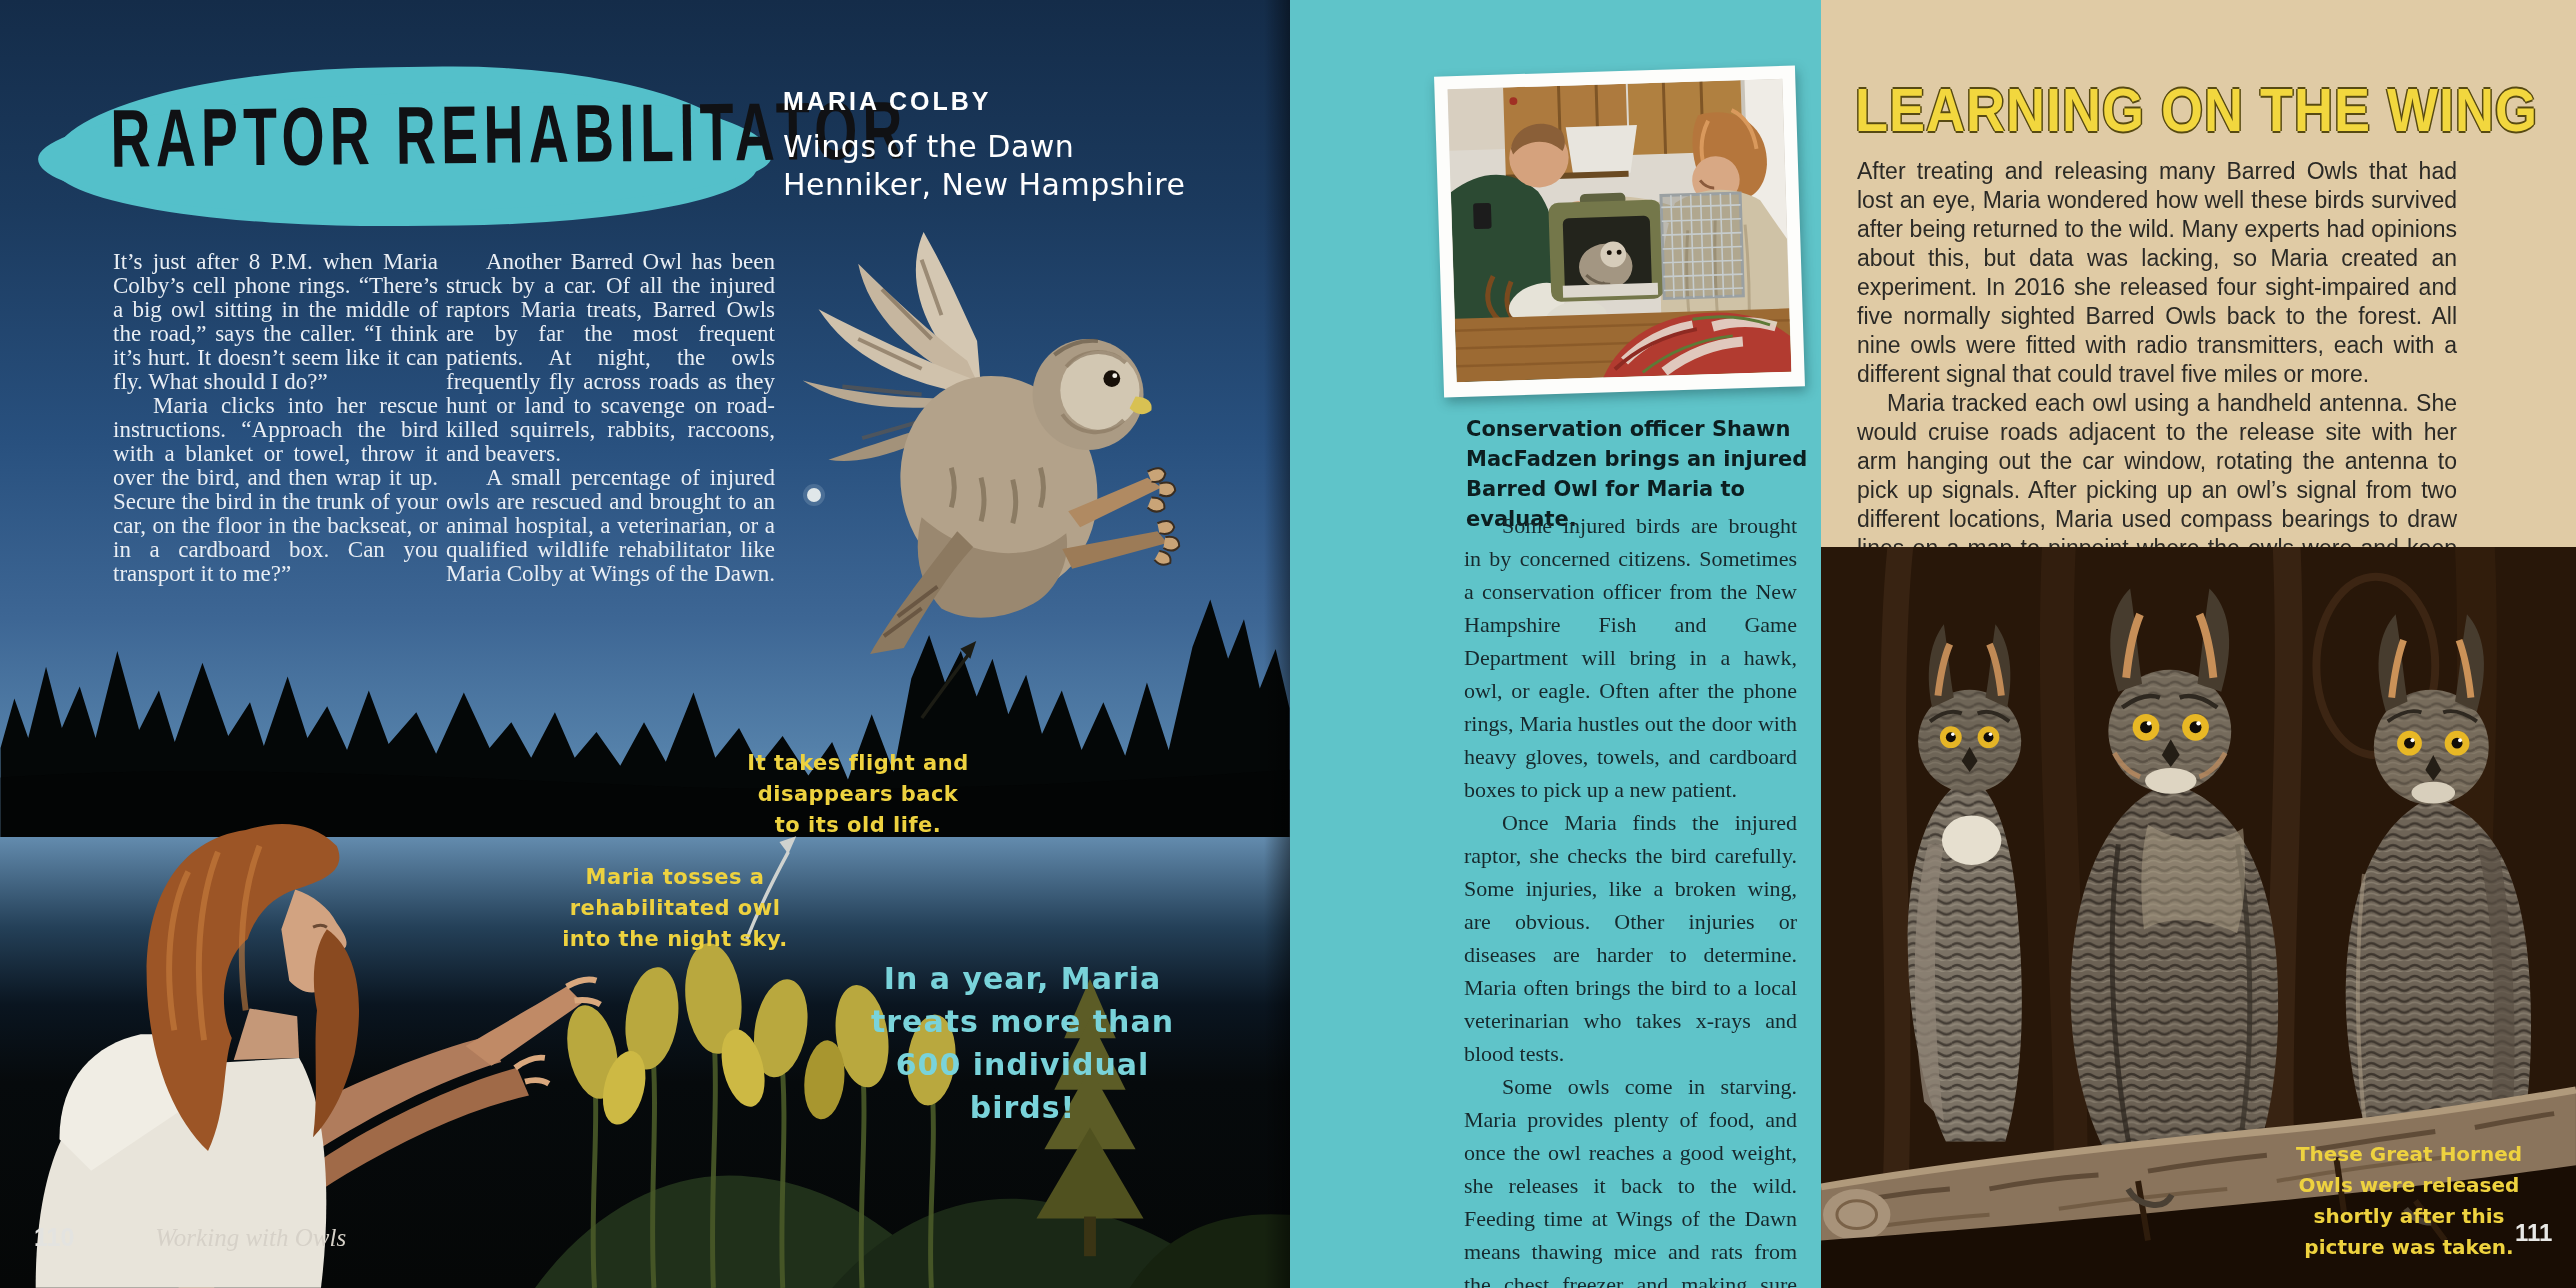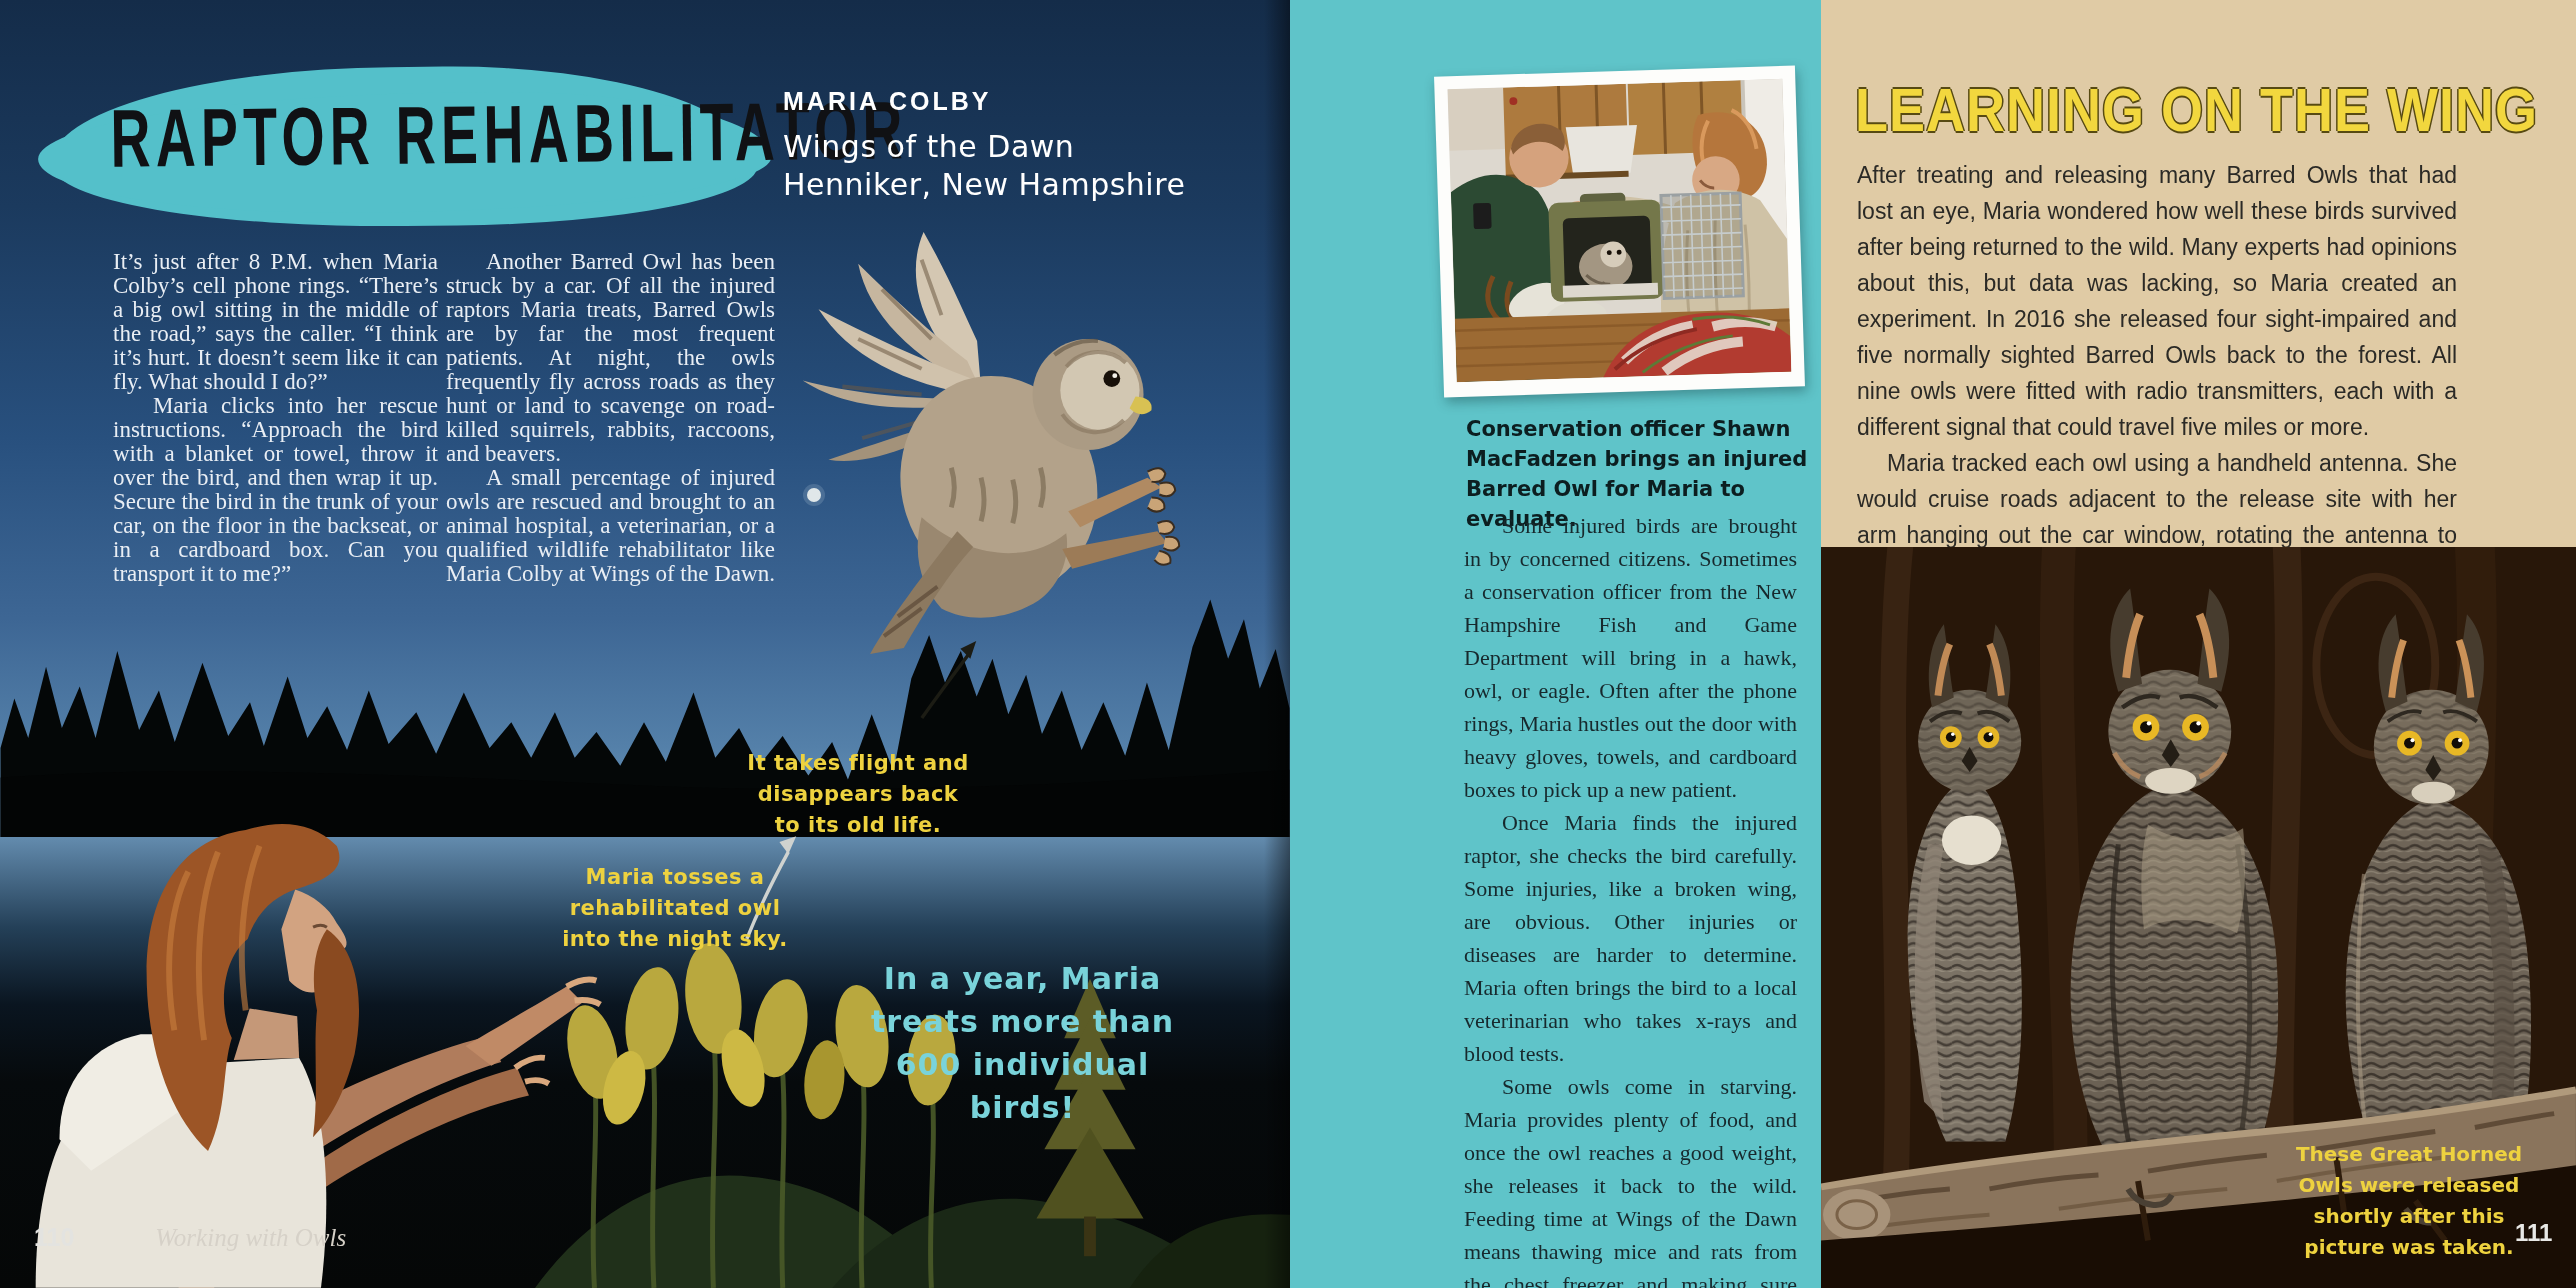--- a/index.html
+++ b/index.html
@@ -53,21 +53,21 @@
   .teal-body{position:absolute;left:174px;top:509px;width:333px;color:#17292d;
     font-size:22px;line-height:33px;text-align:justify;}
   .teal-body p{margin:0;text-indent:38px;}
 
   
   #tan-col{position:absolute;left:1821px;top:0;width:755px;height:1288px;background:#e0cba5;}
   .learn-head{position:absolute;left:34px;top:75px;color:#f2d73e;font-family:"Liberation Sans",sans-serif;
     font-weight:700;font-size:54px;letter-spacing:1px;transform:scaleY(1.12);transform-origin:top left;white-space:nowrap;
     text-shadow:1.6px 0 0 #574a12,-1.6px 0 0 #574a12,0 1.6px 0 #574a12,0 -1.6px 0 #574a12;}
   .learn-body{position:absolute;left:36px;top:157px;width:600px;color:#2b2a26;
-    font-family:"Liberation Sans",sans-serif;font-size:23px;line-height:36px;text-align:justify;}
+    font-family:"Liberation Sans",sans-serif;font-size:23px;line-height:29px;text-align:justify;}
   .learn-body p{margin:0;}
   .learn-body p.indent{text-indent:30px;}
 
   .owls-photo{position:absolute;left:0;top:547px;width:755px;height:741px;overflow:hidden;background:#281709;}
   .owls-caption{position:absolute;left:464px;top:592px;width:248px;color:#eed23f;text-align:center;
     font-family:"DejaVu Sans",sans-serif;font-weight:700;font-size:20px;line-height:31px;white-space:pre-line;}
   .pnum-right{position:absolute;left:694px;top:672px;color:#e8e8e6;font-family:"Liberation Sans",sans-serif;
     font-weight:700;font-size:24px;}
 </style>
 </head>

